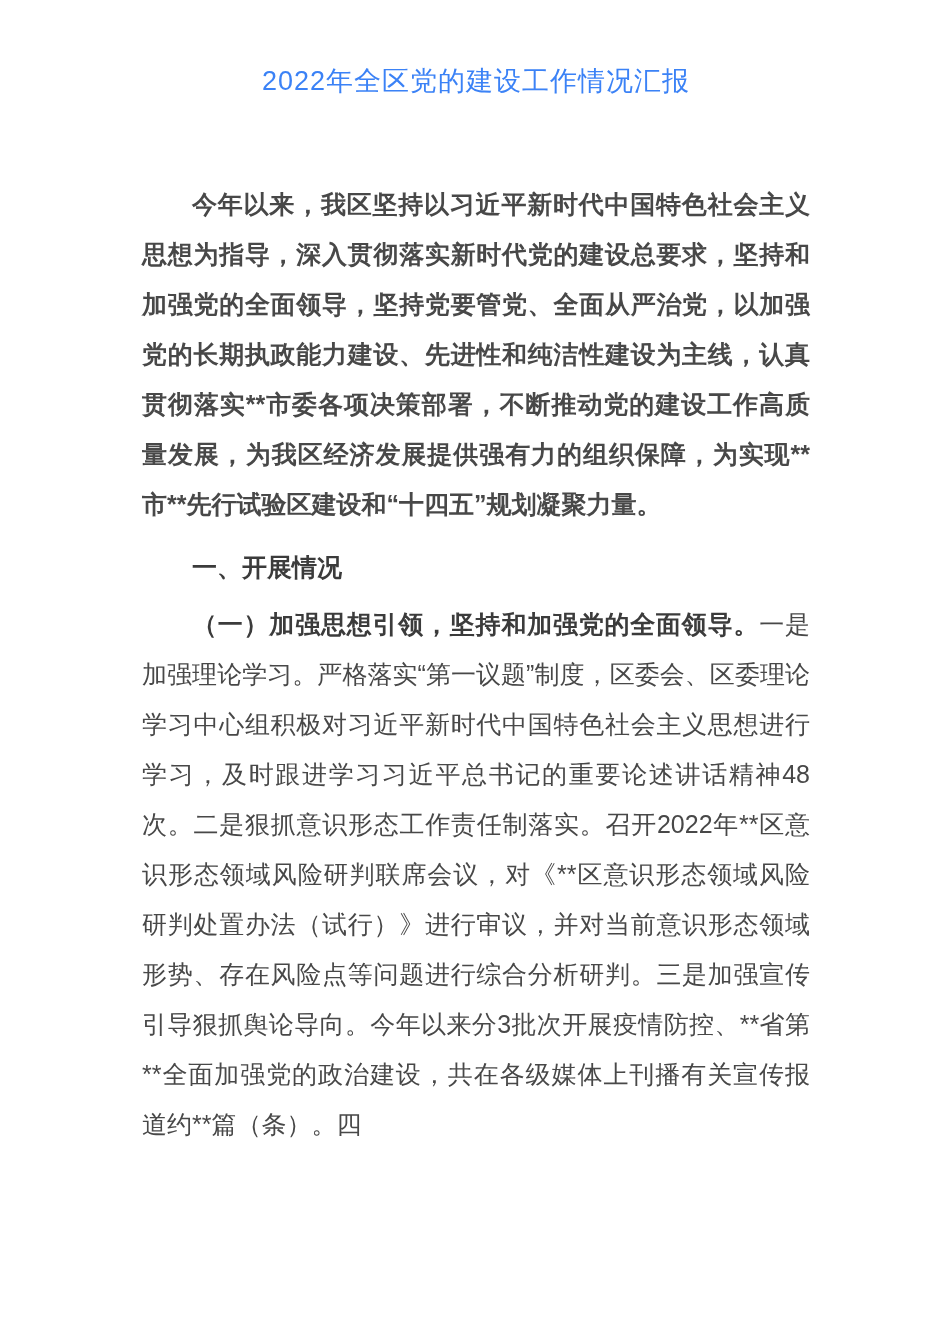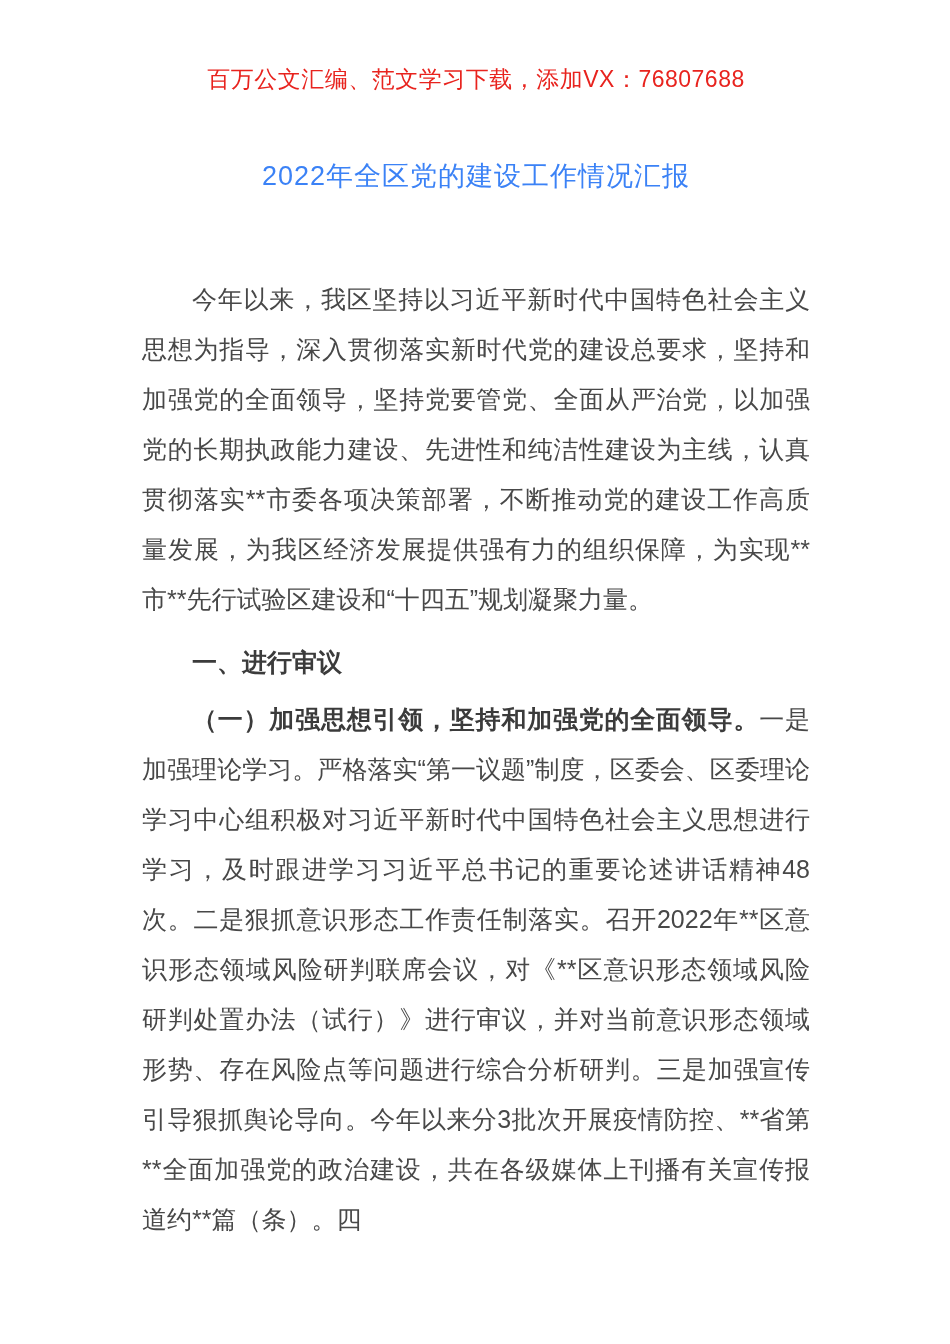--- a/index.html
+++ b/index.html
@@ -40,20 +40,21 @@
   .body-para {
     margin: 0;
     font-size: 25px;
     line-height: 50px;
     color: #484848;
     text-align: justify;
     text-indent: 2em;
   }
   .para-intro {
     margin-top: 80px;
+    font-weight: bold;
   }
   .section-heading {
     margin: 13px 0 0 0;
     font-size: 25px;
     line-height: 50px;
     font-weight: 700;
     color: #3b3b3b;
     text-indent: 2em;
   }
   .para-section {
@@ -62,23 +63,22 @@
   .bold-lead {
     font-weight: 700;
     color: #3b3b3b;
   }
 </style>
 </head>
 <body>
 
 <div class="page">
 
-  <div class="notice">百万公文汇编、范文学习下载，添加VX：76807688</div>
 
   <h1 class="doc-title">2022年全区党的建设工作情况汇报</h1>
 
   <p class="body-para para-intro">今年以来，我区坚持以习近平新时代中国特色社会主义思想为指导，深入贯彻落实新时代党的建设总要求，坚持和加强党的全面领导，坚持党要管党、全面从严治党，以加强党的长期执政能力建设、先进性和纯洁性建设为主线，认真贯彻落实**市委各项决策部署，不断推动党的建设工作高质量发展，为我区经济发展提供强有力的组织保障，为实现**市**先行试验区建设和“十四五”规划凝聚力量。</p>
 
-  <h2 class="section-heading">一、进行审议</h2>
+  <h2 class="section-heading">一、开展情况</h2>
 
   <p class="body-para para-section"><span class="bold-lead">（一）加强思想引领，坚持和加强党的全面领导。</span><span>一是加强理论学习。严格落实“第一议题”制度，区委会、区委理论学习中心组积极对习近平新时代中国特色社会主义思想进行学习，及时跟进学习习近平总书记的重要论述讲话精神48次。二是狠抓意识形态工作责任制落实。召开2022年**区意识形态领域风险研判联席会议，对《**区意识形态领域风险研判处置办法（试行）》进行审议，并对当前意识形态领域形势、存在风险点等问题进行综合分析研判。三是加强宣传引导狠抓舆论导向。今年以来分3批次开展疫情防控、**省第**全面加强党的政治建设，共在各级媒体上刊播有关宣传报道约**篇（条）。四</span></p>
 
 </div>
 
 </body></html>

